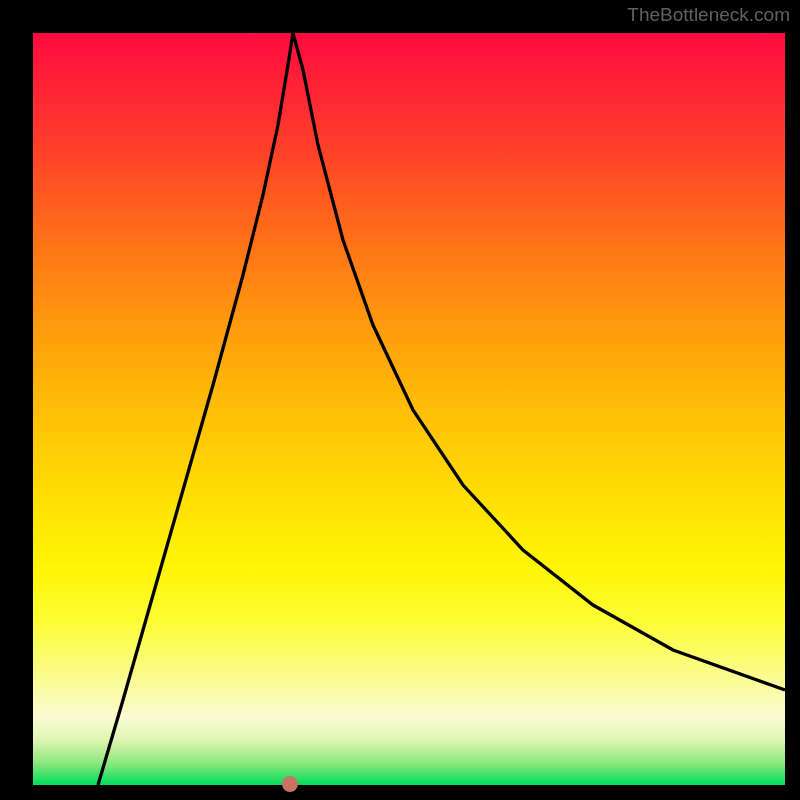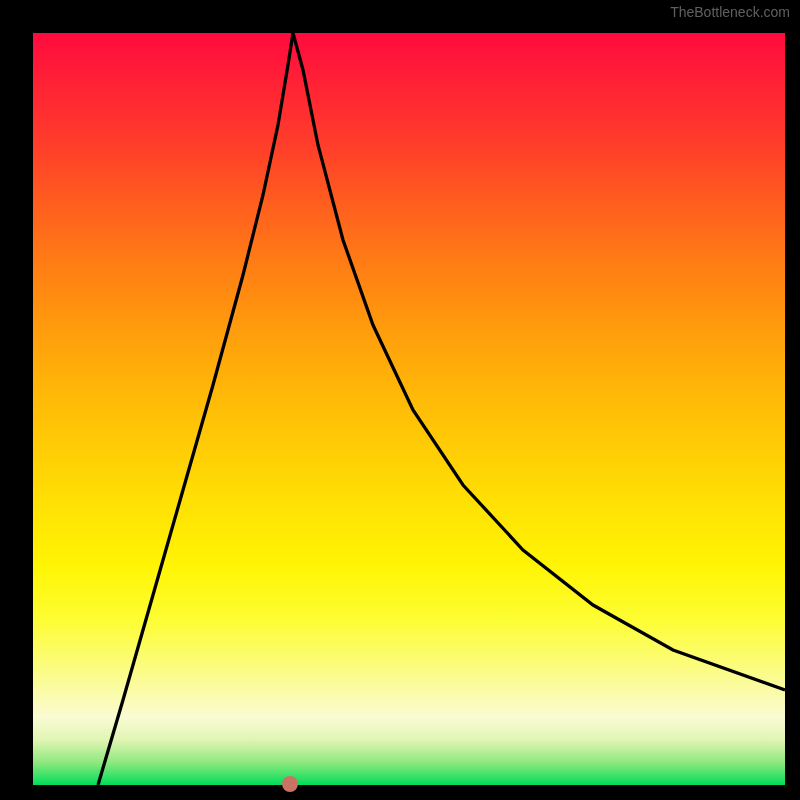--- a/index.html
+++ b/index.html
@@ -9,21 +9,21 @@
     background: #000;
     position: relative;
     font-family: Arial, sans-serif;
     overflow: hidden;
   }
   .watermark {
     position: absolute;
     top: 4px;
     right: 10px;
     color: #606060;
-    font-size: 14px;
+    font-size: 19px;
     font-weight: 500;
     z-index: 10;
     text-align: center;
   }
   .plot-area {
     position: absolute;
     left: 33px;
     top: 33px;
     width: 752px;
     height: 752px;

